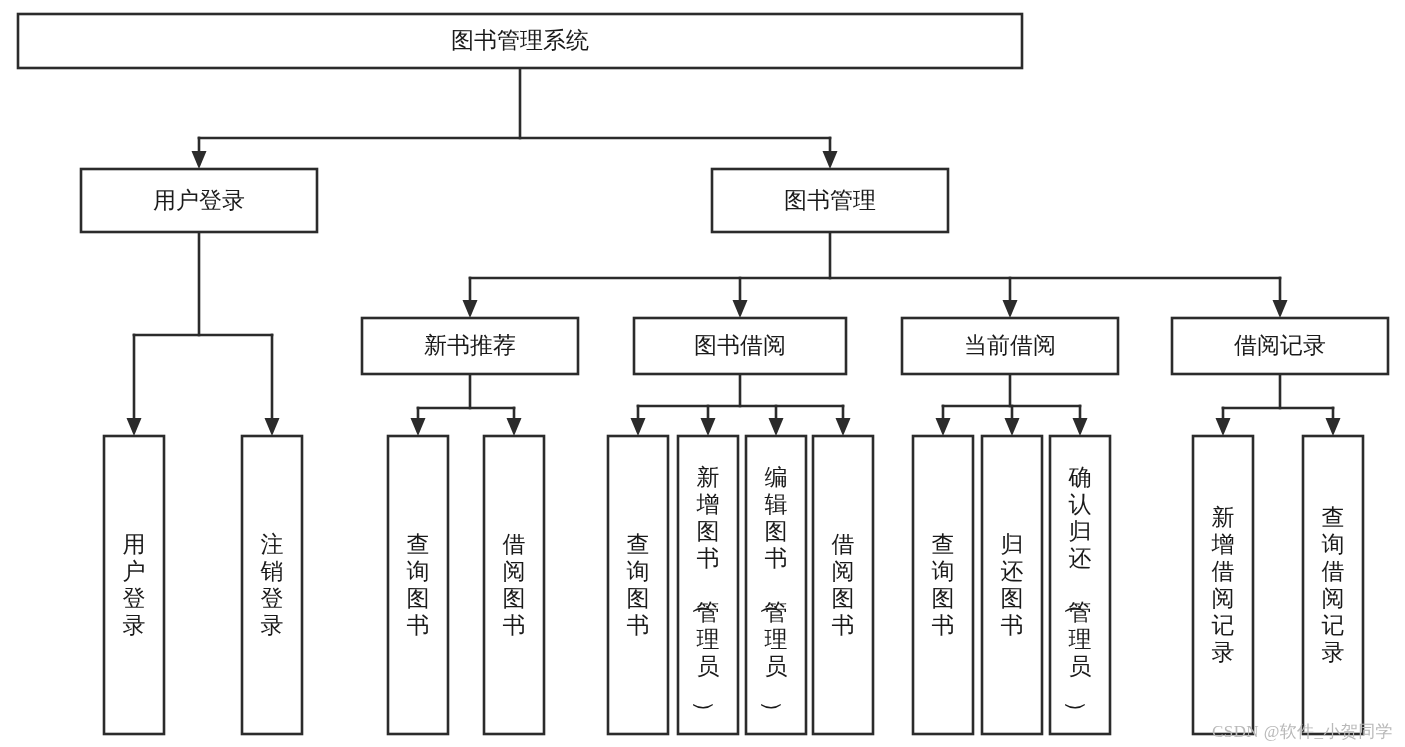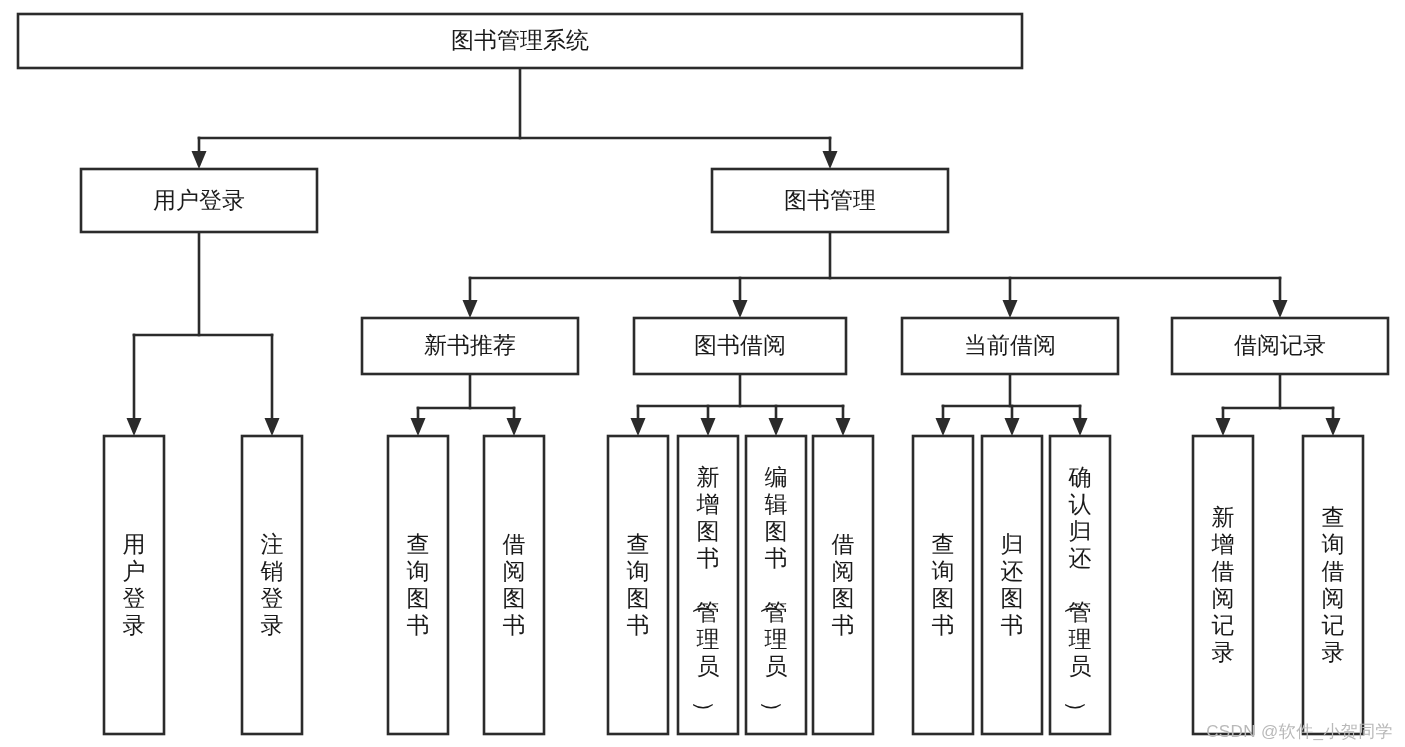--- a/index.html
+++ b/index.html
@@ -52,21 +52,21 @@
   .node-label-v {
     font-family: "Liberation Sans", "DejaVu Sans", sans-serif;
     font-size: 23px;
     fill: #1a1a1a;
     text-anchor: middle;
   }
   .watermark {
     position: absolute;
     right: 12px;
     bottom: 4px;
-    font-family: Liberation Sans, sans-serif;
+    font-family: Liberation Serif, serif;
     font-size: 17px;
     color: #b9b9b9;
     letter-spacing: 0.4px;
     white-space: nowrap;
     pointer-events: none;
     user-select: none;
   }
 </style>
 </head>
 <body>

